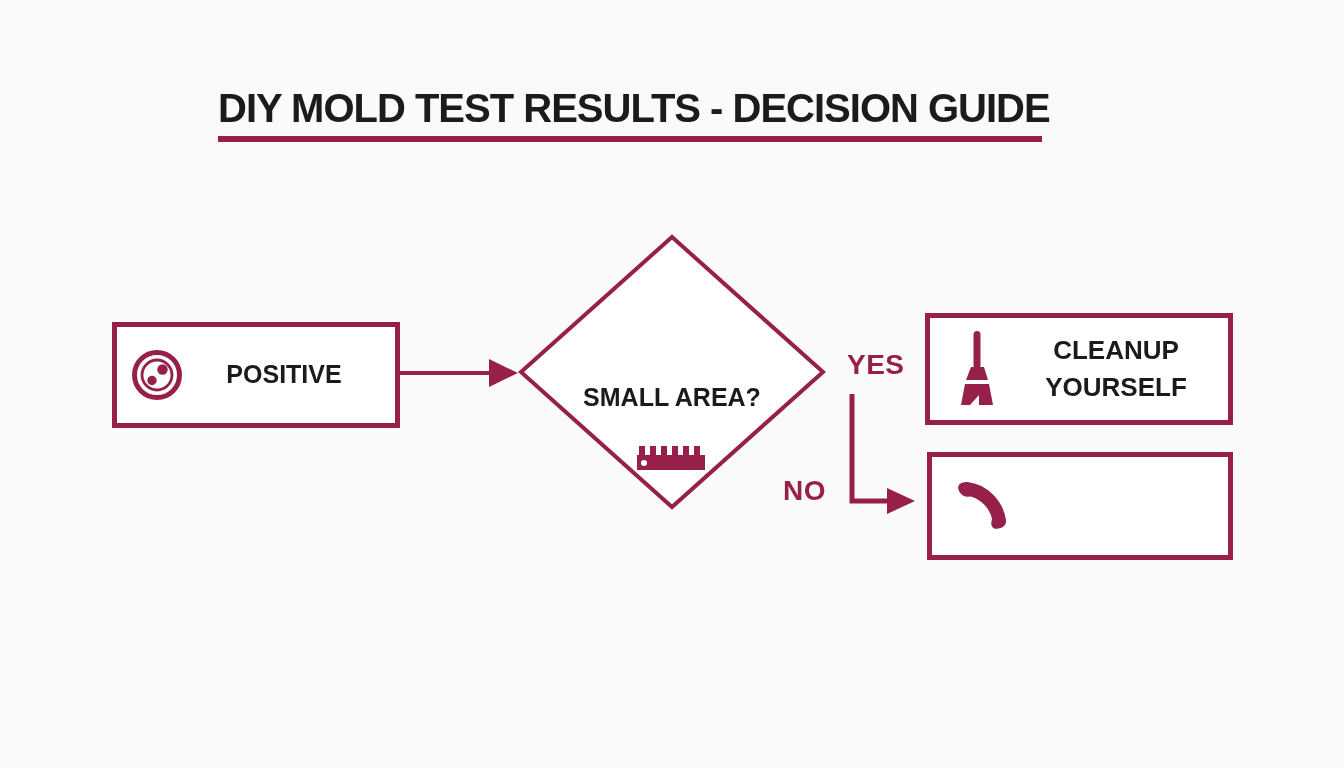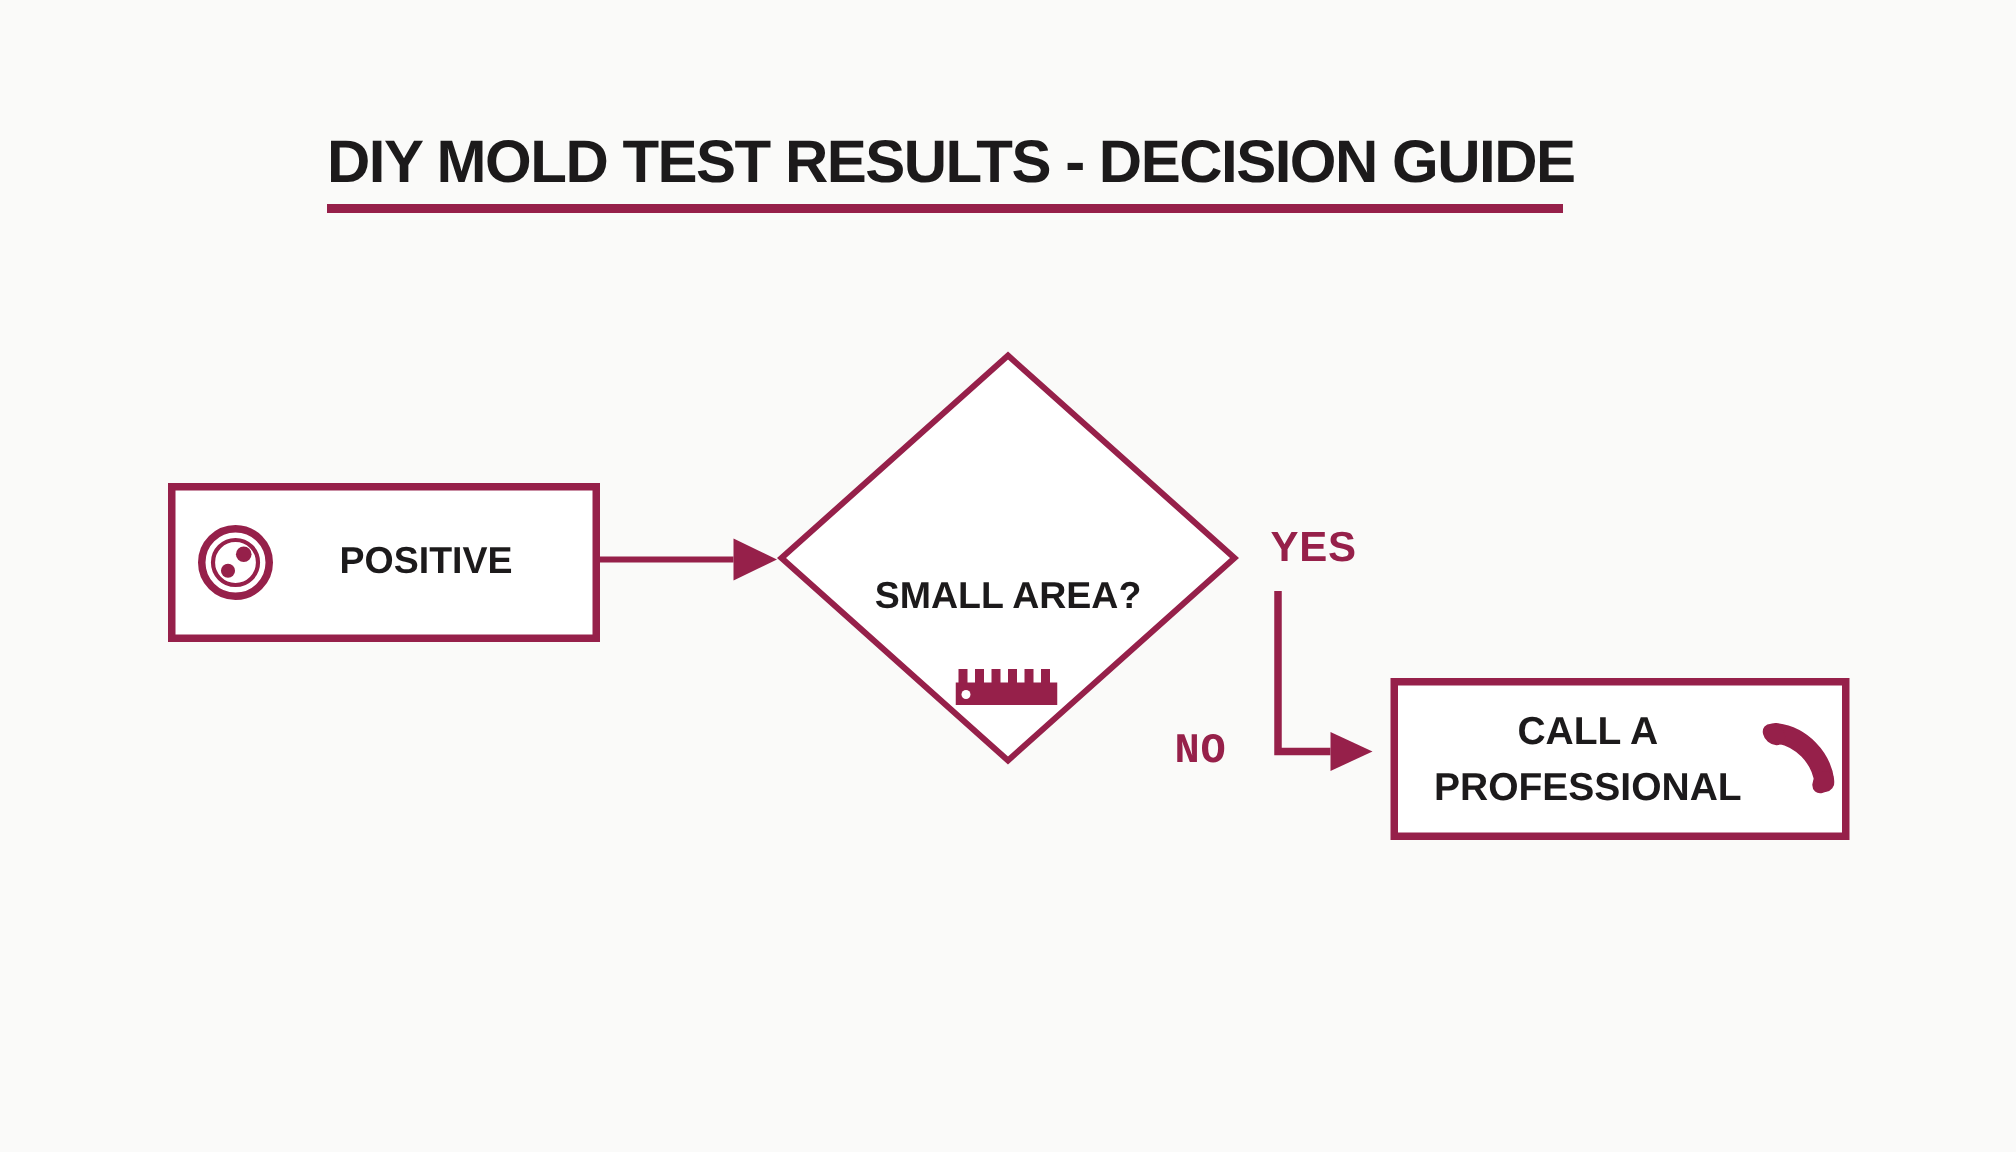--- a/index.html
+++ b/index.html
@@ -49,21 +49,21 @@
     text-align:center;font-size:25px;font-weight:bold;color:#1c1a1b;line-height:1.45;
   }
   .decision-text span{display:block;margin-top:40px;}
   .ruler-wrap{position:absolute;left:637px;top:444px;z-index:2;}
   
   .branch-label{
     position:absolute;z-index:2;
     font-size:28px;font-weight:bold;color:#96204a;letter-spacing:0.5px;
   }
   #yes-label{left:847px;top:349px;}
-  #no-label{left:783px;top:486px;font-family:Liberation Mono, monospace;}
+  #no-label{left:783px;top:475px;}
   .icon{display:block;}
 </style>
 </head>
 <body>
 
 <div class="canvas">
 
   <div class="title-wrap">
     <div class="title">DIY MOLD TEST RESULTS - DECISION GUIDE</div>
     <div class="title-underline"></div>
@@ -106,26 +106,35 @@
         <rect x="46" y="2" width="6" height="10"></rect>
         <rect x="57" y="2" width="6" height="10"></rect>
       </g>
       <circle cx="7" cy="19" r="3" fill="#ffffff"></circle>
     </svg>
   </div>
 
   <div class="branch-label" id="yes-label">YES</div>
   <div class="branch-label" id="no-label">NO</div>
 
+  <div class="node" id="cleanup-node">
+    <svg class="icon" width="42" height="76" viewBox="0 0 42 76">
+      <g fill="#96204a">
+        <rect x="17.5" y="0" width="7" height="38" rx="3.5"></rect>
+        <path d="M15 36 L28 36 L32 49 L10 49 Z"></path>
+        <path d="M9 53 L33 53 L37 74 L23 74 L23 64 L14 74 L5 74 Z"></path>
+      </g>
+    </svg>
+    <div class="node-text">
+      <span>CLEANUP</span>
+      <span>YOURSELF</span>
+    </div>
+  </div>
 
   <div class="node" id="professional-node">
-    <div class="node-text">
-      <span>CALL A</span>
-      <span>PROFESSIONAL</span>
-    </div>
     <div class="phone-wrap">
       <svg class="icon" width="50" height="50" viewBox="0 0 52 52">
         <path d="M11 8 C 29 10, 43 25, 45 42" fill="none" stroke="#96204a" stroke-width="14" stroke-linecap="round"></path>
         <ellipse cx="10" cy="9" rx="8.5" ry="6.5" transform="rotate(40 10 9)" fill="#96204a"></ellipse>
         <ellipse cx="44" cy="42" rx="6.5" ry="8.5" transform="rotate(40 44 42)" fill="#96204a"></ellipse>
       </svg>
     </div>
   </div>
 
 </div>

